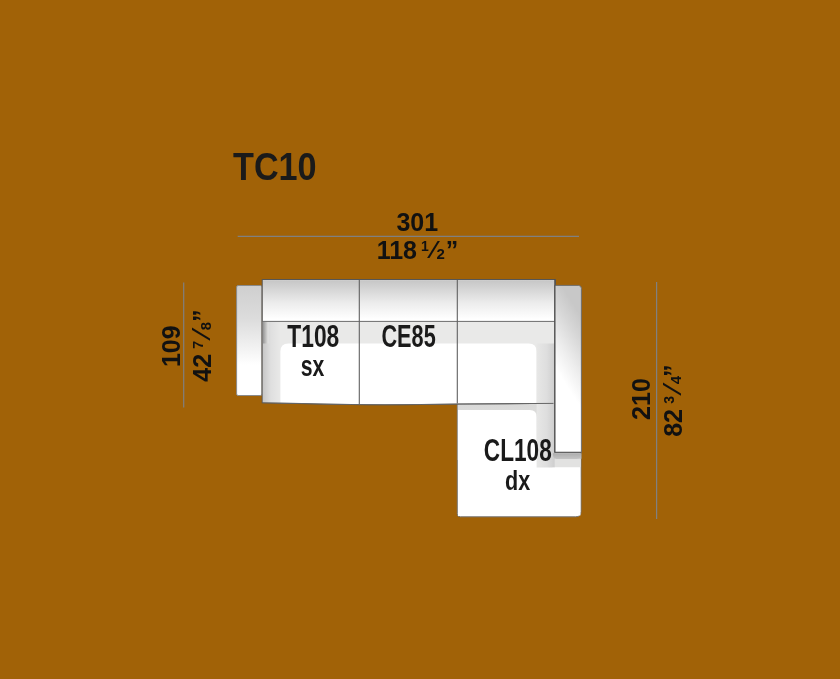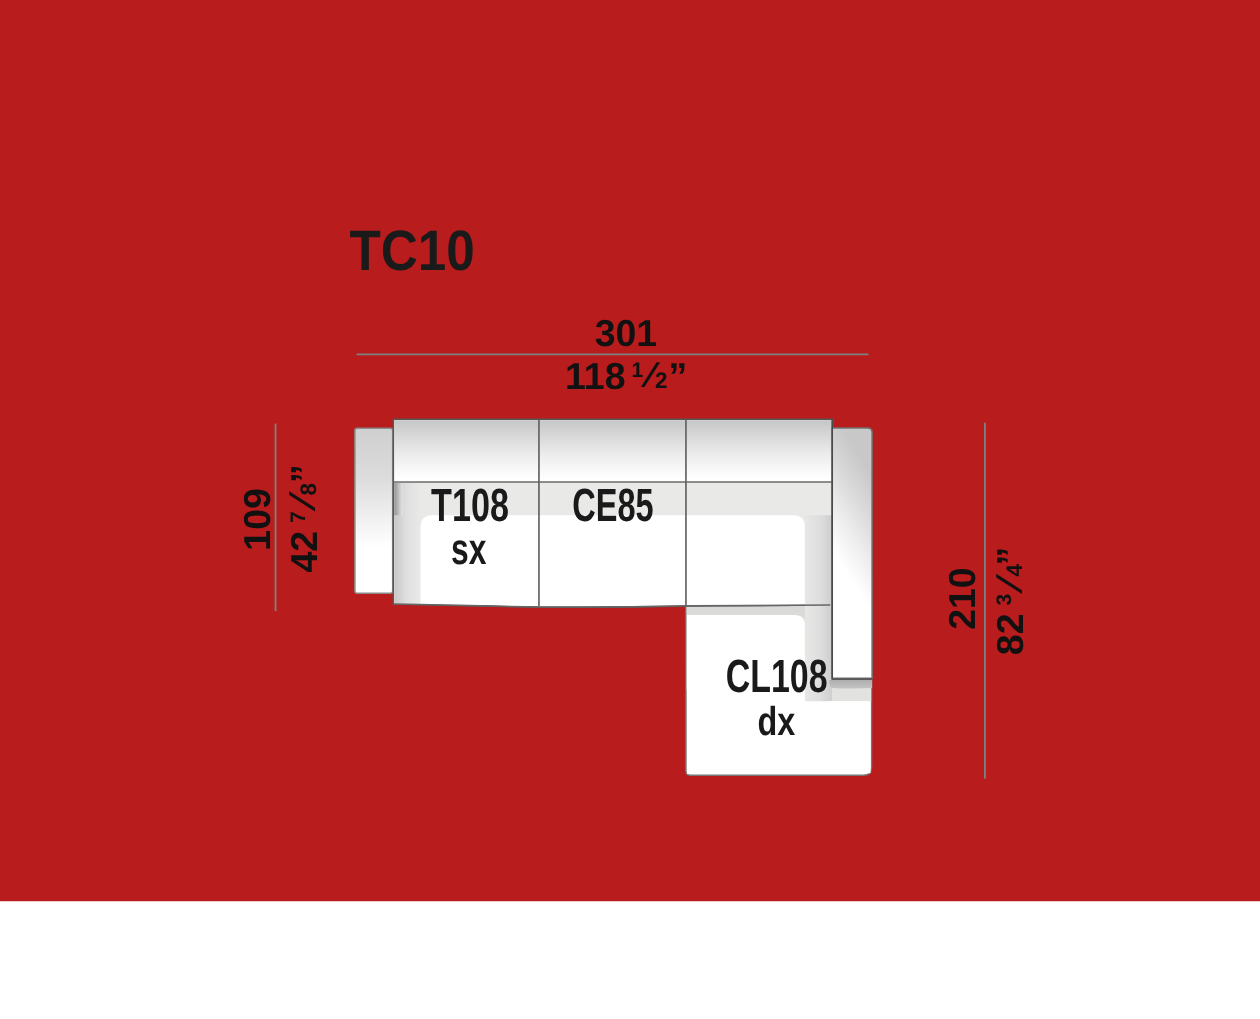--- a/index.html
+++ b/index.html
@@ -1,16 +1,16 @@
 <!DOCTYPE html>
 <html><head>
 <meta charset="utf-8">
 <style>
   html,body{margin:0;padding:0;background:#ffffff;}
-  .page{position:relative;width:840px;height:601px;background:#b91c1c;overflow:hidden;
+  .page{position:relative;width:840px;height:679px;background:#a16207;overflow:hidden;
         font-family:"Liberation Sans", sans-serif;}
   svg{position:absolute;left:0;top:0;}
   text{font-family:"Liberation Sans", sans-serif;font-weight:bold;}
 </style>
 </head>
 <body>
 <div class="page">
 <svg width="840" height="679" viewBox="0 0 840 679">
   <defs>
     <linearGradient id="backrestG" x1="0" y1="0" x2="0" y2="1">

